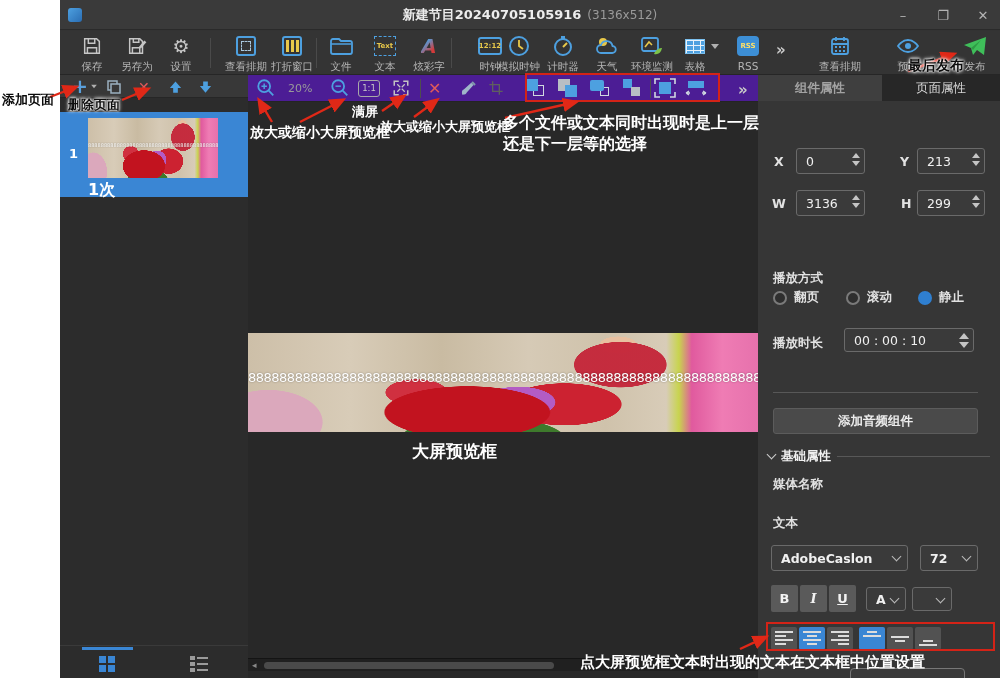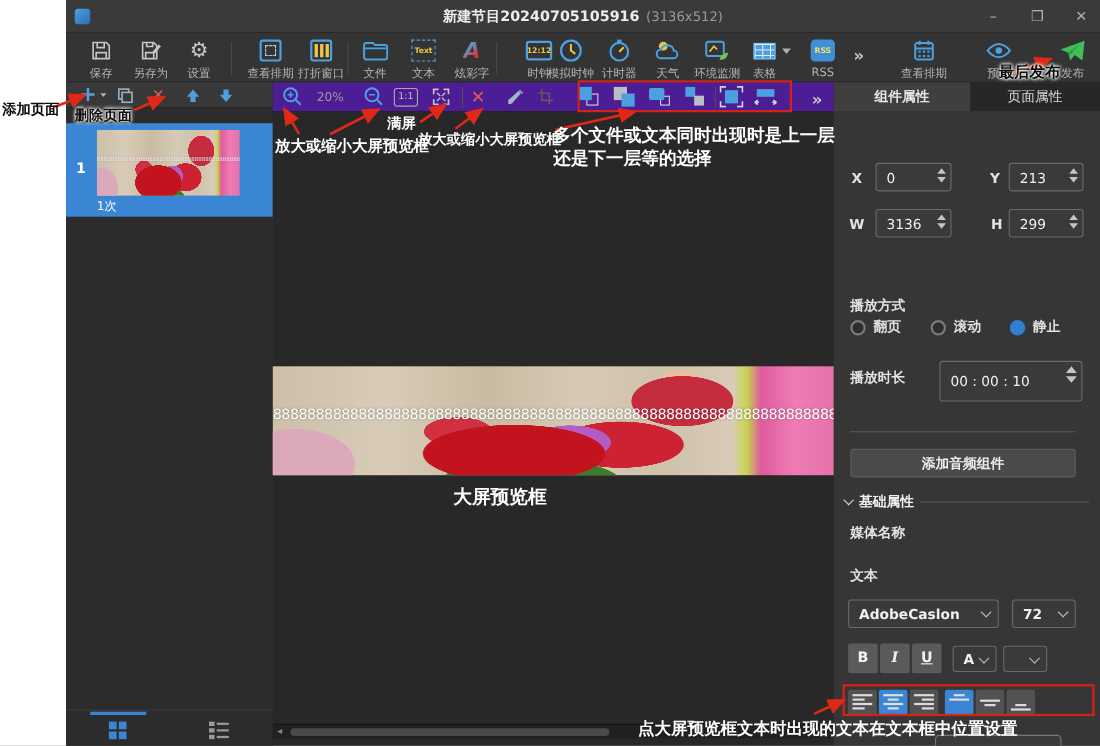--- a/index.html
+++ b/index.html
@@ -41,21 +41,21 @@
 
   
   .sidebar { position:absolute; left:0; top:75px; width:188px; height:603px; background:#2c2c2c; }
   .sb-toolbar { position:absolute; left:0; top:0; width:188px; height:23px; background:#383838; border-bottom:1px solid #262626; }
   .sb-ico { position:absolute; top:2px; height:19px; display:flex; align-items:center; }
   .plus-glyph { color:#5aa0dc; font-size:19px; font-weight:bold; line-height:1; }
   .x-red { color:#e05a5a; font-size:14px; font-weight:bold; }
   .page-item { position:absolute; left:0; top:37px; width:188px; height:85px; background:#3a86d4; }
   .page-num { position:absolute; left:9px; top:34px; color:#fff; font-size:13px; font-weight:bold; }
   .thumb { position:absolute; left:28px; top:6px; width:130px; height:60px; overflow:hidden; }
-  .page-count { position:absolute; left:28px; top:68px; color:#fff; font-size:11px; font-weight:normal; }
+  .page-count { position:absolute; left:28px; top:68px; color:#fff; font-size:16px; font-weight:bold; }
   .sb-bottom { position:absolute; left:0; top:570px; width:188px; height:33px; background:#2c2c2c; border-top:1px solid #3a3a3a; }
   .blue-line { position:absolute; left:22px; top:1px; width:51px; height:3px; background:#3a86d4; }
   .grid-ico { position:absolute; left:39px; top:10px; width:16px; height:16px; display:grid; grid-template-columns:7px 7px; grid-template-rows:7px 7px; gap:2px; }
   .grid-ico i { background:#3a86d4; }
   .list-ico { position:absolute; left:130px; top:10px; width:18px; height:16px; display:flex; flex-direction:column; justify-content:space-between; }
   .list-ico .row { display:flex; gap:2px; align-items:center; }
   .list-ico .sq { width:5px; height:4px; background:#9a9a9a; }
   .list-ico .ln { width:11px; height:2px; background:#9a9a9a; }
 
   
@@ -88,21 +88,21 @@
 
   
   .lay { position:relative; width:22px; height:20px; }
   .lay .b { position:absolute; background:#4da0e0; }
   .lay .g { position:absolute; background:#b8bec4; }
   .lay .o { position:absolute; border:1.5px solid #cfd8e0; background:transparent; }
 
   
   .rpanel { position:absolute; left:698px; top:75px; width:242px; height:603px; background:#363636; }
   .rtab { position:absolute; top:0; height:26px; display:flex; align-items:center; justify-content:center; font-size:12.5px; }
-  .rtab.active { left:0; width:124px; background:#3f3f3f; color:#e5e5e5; font-weight:bold; }
+  .rtab.active { left:0; width:124px; background:#3f3f3f; color:#a3a3a3; font-weight:bold; }
   .rtab.inactive { left:124px; width:118px; background:#272727; color:#d8d8d8; }
   .sec-head { position:absolute; left:10px; width:222px; display:flex; align-items:center; gap:6px; color:#f0f0f0; font-size:12.5px; font-weight:bold; }
   .sec-head .chev { width:7px; height:7px; border-right:1.6px solid #cfcfcf; border-bottom:1.6px solid #cfcfcf; transform:rotate(45deg); margin-top:-4px; }
   .sec-head .rule { flex:1; border-top:1px solid #585858; }
   .flabel { position:absolute; color:#e2e2e2; font-size:12.5px; font-weight:bold; }
   .numbox { position:absolute; height:26px; background:#3a3a3a; border:1px solid #6a6a6a; border-radius:3px; color:#f0f0f0; font-size:12.5px; display:flex; align-items:center; padding-left:9px; }
   .spins { position:absolute; right:4px; top:4px; display:flex; flex-direction:column; gap:3px; }
   .spins .up { width:0; height:0; border-left:4px solid transparent; border-right:4px solid transparent; border-bottom:5px solid #c4c4c4; }
   .spins .dn { width:0; height:0; border-left:4px solid transparent; border-right:4px solid transparent; border-top:5px solid #c4c4c4; }
   .radio { position:absolute; display:flex; align-items:center; gap:7px; color:#e0e0e0; font-size:12.5px; font-weight:bold; }
@@ -515,21 +515,21 @@
     </div>
     <div class="radio" style="left:88px;top:214px">
       <span class="rdot"></span>
       <span>滚动</span>
     </div>
     <div class="radio" style="left:160px;top:214px">
       <span class="rdot sel"></span>
       <span>静止</span>
     </div>
     <span class="flabel" style="left:15px;top:260px">播放时长</span>
-    <div class="numbox" style="left:96px;top:253px;width:130px;height:37px">
+    <div class="numbox" style="left:86px;top:253px;width:130px;height:24px">
       <span>00 : 00 : 10</span>
       <span class="spins" style="top:4px">
           <span class="up" style="border-left-width:5px;border-right-width:5px;border-bottom-width:6px"></span>
           <span class="dn" style="border-left-width:5px;border-right-width:5px;border-top-width:6px"></span>
         </span>
     </div>
 
     <div style="position:absolute;left:15px;top:317px;width:205px;border-top:1px solid #585858"></div>
     <div class="btn-audio">添加音频组件</div>
 

